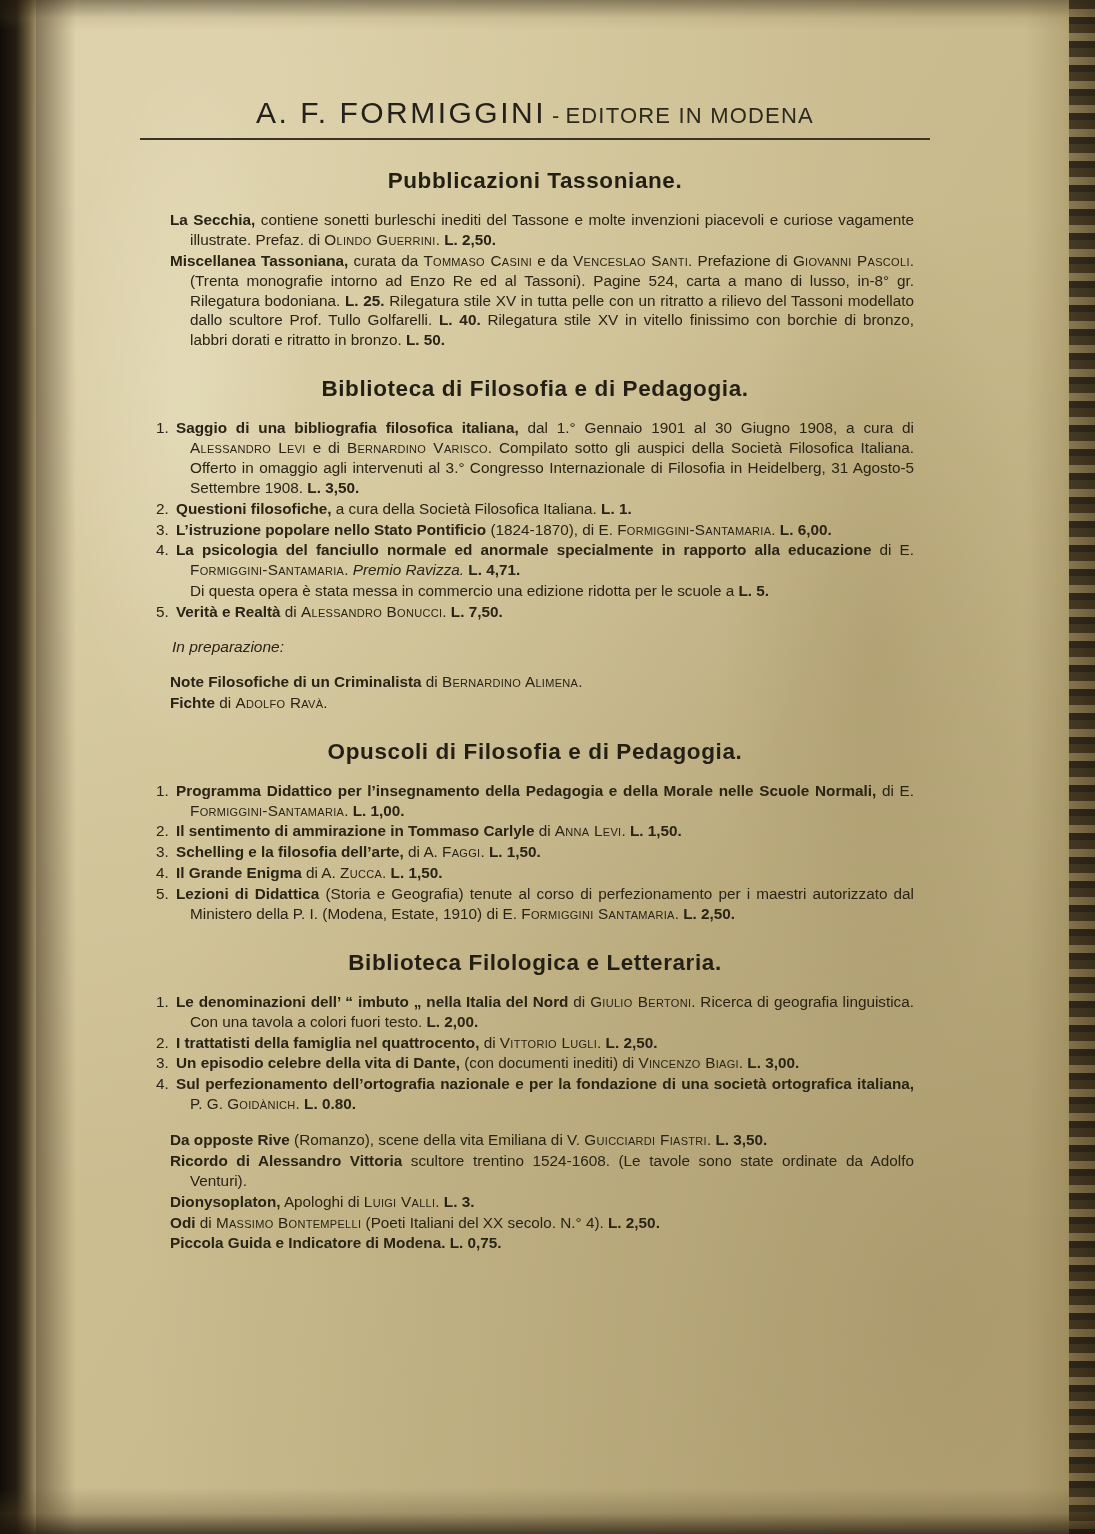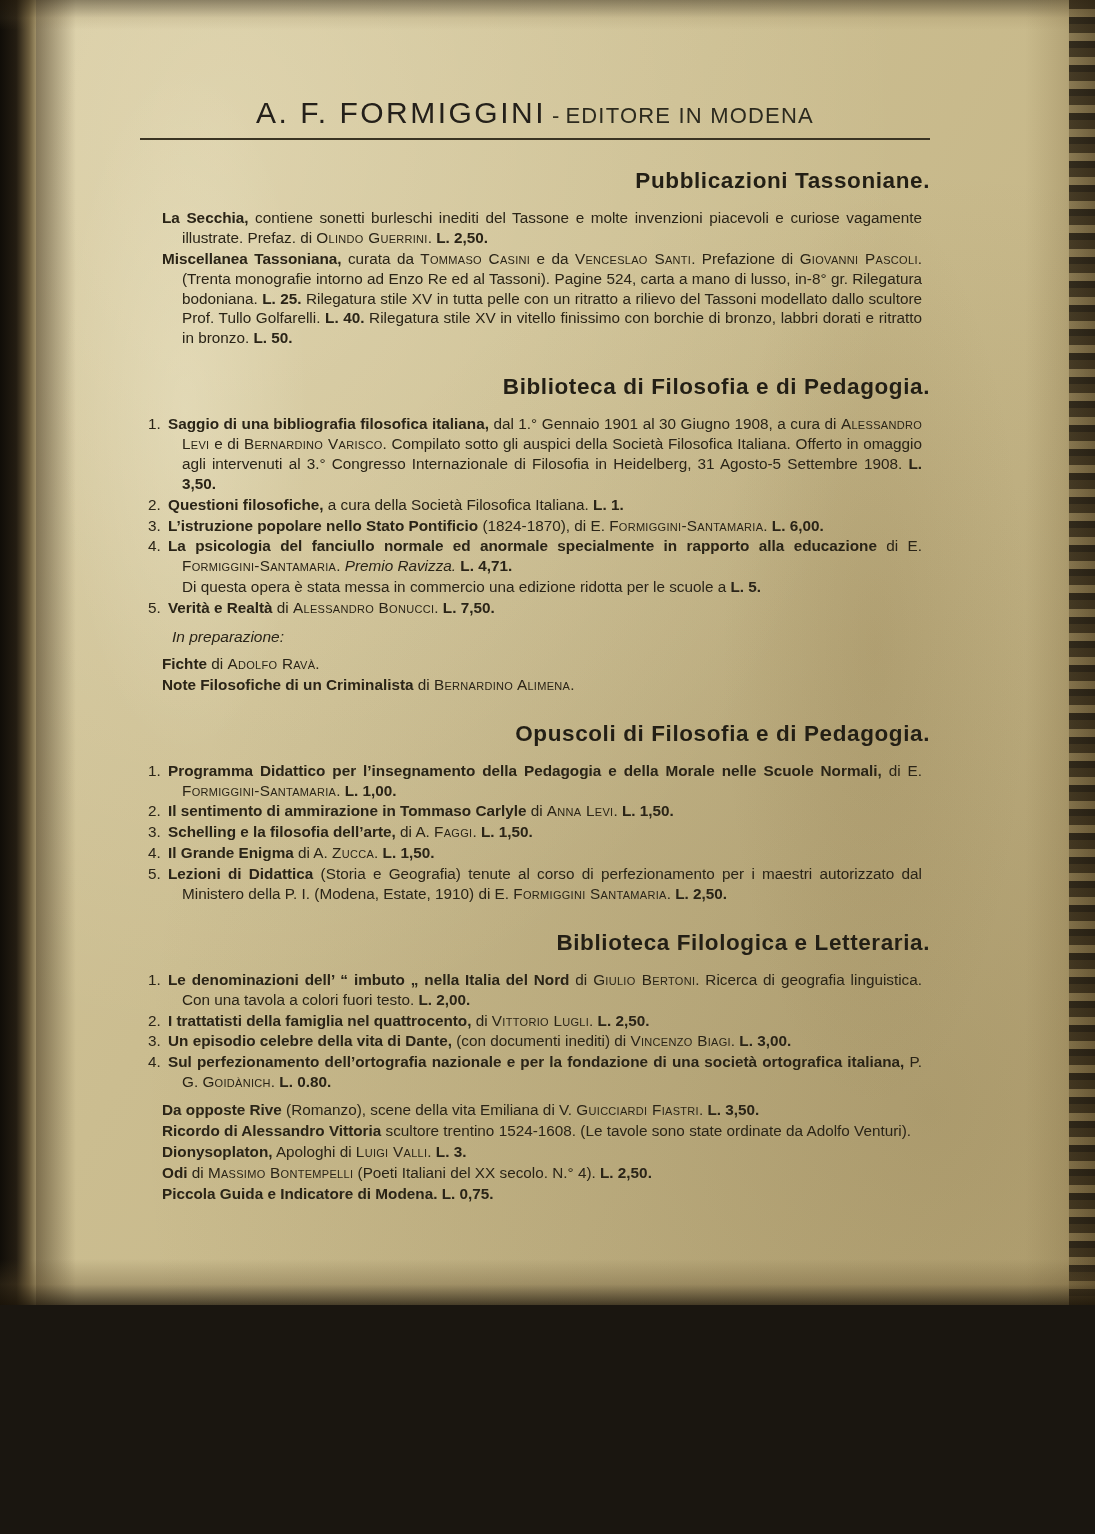--- a/index.html
+++ b/index.html
@@ -9,21 +9,21 @@
   }
   body {
     width: 1095px;
     height: 1534px;
     overflow: hidden;
     font-family: "Liberation Sans", sans-serif;
   }
   .page {
     position: relative;
     width: 1095px;
-    height: 1305px;
+    height: 1534px;
     background: #cfc195;
     background-image:
       radial-gradient(ellipse at 20% 10%, rgba(255,250,225,0.30), rgba(255,250,225,0) 55%),
       radial-gradient(ellipse at 85% 85%, rgba(90,70,35,0.22), rgba(90,70,35,0) 60%),
       linear-gradient(120deg, #d3c69c 0%, #cbbd90 40%, #c6b788 70%, #bfae7c 100%);
     overflow: hidden;
   }
   
   .gutter {
     position: absolute;
@@ -115,37 +115,37 @@
     color: #2c2a1e;
   }
   .rule {
     border: none;
     border-top: 2px solid #3a3423;
     margin: 8px 0 28px 0;
     height: 0;
   }
 
   h2.section {
-    text-align: right;
+    text-align: center;
     font-size: 22.5px;
     font-weight: bold;
     letter-spacing: 0.6px;
     margin: 26px 0 14px 0;
     color: #231f15;
   }
   h2.section.varia {
     font-size: 21px;
     letter-spacing: 1px;
     margin-top: 30px;
     margin-bottom: 16px;
     font-weight: normal;
   }
   h2.section.first { margin-top: 0; }
 
-  .entries { margin: 8px; padding: 0; }
+  .entries { margin: 16px; padding: 0; }
 
   .entry {
     font-size: 15.3px;
     line-height: 1.30;
     margin-bottom: 1px;
     text-align: justify;
     padding-left: 34px;
     text-indent: -34px;
     color: #2a2417;
   }
@@ -205,22 +205,22 @@
         <div class="entries">
           <div class="entry"><span class="num">1.</span><span class="b">Saggio di una bibliografia filosofica italiana,</span><span> dal 1.° Gennaio 1901 al 30 Giugno 1908, a cura di </span><span class="sc">Alessandro Levi</span><span> e di </span><span class="sc">Bernardino Varisco</span><span>. Compilato sotto gli auspici della Società Filosofica Italiana. Offerto in omaggio agli intervenuti al 3.° Congresso Internazionale di Filosofia in Heidelberg, 31 Agosto-5 Settembre 1908. </span><span class="b">L. 3,50.</span></div>
           <div class="entry"><span class="num">2.</span><span class="b">Questioni filosofiche,</span><span> a cura della Società Filosofica Italiana. </span><span class="b">L. 1.</span></div>
           <div class="entry"><span class="num">3.</span><span class="b">L’istruzione popolare nello Stato Pontificio</span><span> (1824-1870), di E. </span><span class="sc">Formiggini-Santamaria</span><span>. </span><span class="b">L. 6,00.</span></div>
           <div class="entry"><span class="num">4.</span><span class="b">La psicologia del fanciullo normale ed anormale specialmente in rapporto alla educazione</span><span> di E. </span><span class="sc">Formiggini-Santamaria</span><span>. </span><span class="it">Premio Ravizza.</span><span> </span><span class="b">L. 4,71.</span></div>
           <div class="note"><span>Di questa opera è stata messa in commercio una edizione ridotta per le scuole a </span><span class="b">L. 5.</span></div>
           <div class="entry"><span class="num">5.</span><span class="b">Verità e Realtà</span><span> di </span><span class="sc">Alessandro Bonucci</span><span>. </span><span class="b">L. 7,50.</span></div>
         </div>
         <div class="prep">In preparazione:</div>
         <div class="entries">
+          <div class="entry hang"><span class="b">Note Filosofiche di un Criminalista</span><span> di </span><span class="sc">Bernardino Alimena</span><span>.</span></div>
           <div class="entry hang"><span class="b">Fichte</span><span> di </span><span class="sc">Adolfo Ravà</span><span>.</span></div>
-          <div class="entry hang"><span class="b">Note Filosofiche di un Criminalista</span><span> di </span><span class="sc">Bernardino Alimena</span><span>.</span></div>
         </div>
         <h2 class="section">Opuscoli di Filosofia e di Pedagogia.</h2>
         <div class="entries">
           <div class="entry"><span class="num">1.</span><span class="b">Programma Didattico per l’insegnamento della Pedagogia e della Morale nelle Scuole Normali,</span><span> di E. </span><span class="sc">Formiggini-Santamaria</span><span>. </span><span class="b">L. 1,00.</span></div>
           <div class="entry"><span class="num">2.</span><span class="b">Il sentimento di ammirazione in Tommaso Carlyle</span><span> di </span><span class="sc">Anna Levi</span><span>. </span><span class="b">L. 1,50.</span></div>
           <div class="entry"><span class="num">3.</span><span class="b">Schelling e la filosofia dell’arte,</span><span> di A. </span><span class="sc">Faggi</span><span>. </span><span class="b">L. 1,50.</span></div>
           <div class="entry"><span class="num">4.</span><span class="b">Il Grande Enigma</span><span> di A. </span><span class="sc">Zucca</span><span>. </span><span class="b">L. 1,50.</span></div>
           <div class="entry"><span class="num">5.</span><span class="b">Lezioni di Didattica</span><span> (Storia e Geografia) tenute al corso di perfezionamento per i maestri autorizzato dal Ministero della P. I. (Modena, Estate, 1910) di E. </span><span class="sc">Formiggini Santamaria</span><span>. </span><span class="b">L. 2,50.</span></div>
         </div>
         <h2 class="section">Biblioteca Filologica e Letteraria.</h2>

